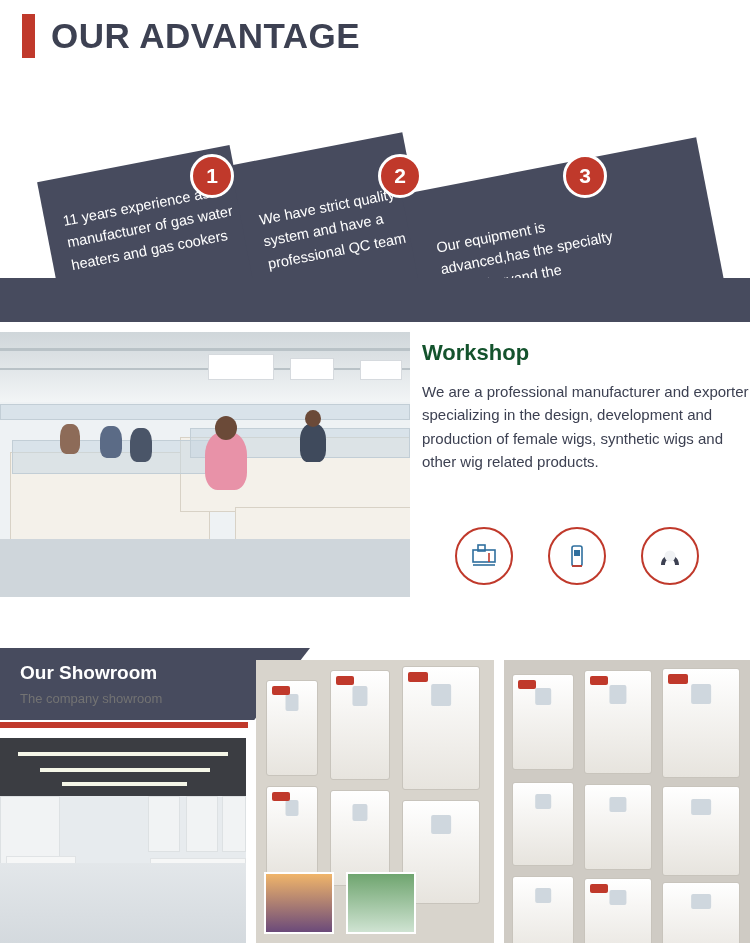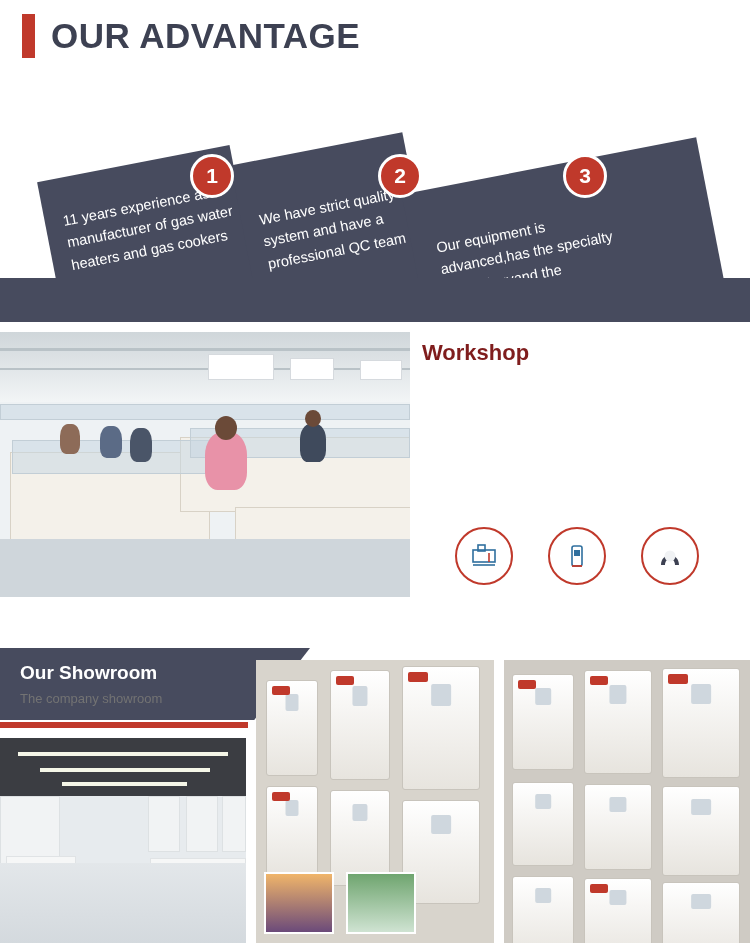--- a/index.html
+++ b/index.html
@@ -53,21 +53,21 @@
   }
 
   
   .workshop { position: absolute; left: 0; top: 332px; width: 750px; height: 265px; }
   .ws-photo {
     position: absolute; left: 0; top: 0; width: 410px; height: 265px;
     background: linear-gradient(#e9eef2, #dfe6ea);
     overflow: hidden;
   }
   .ws-right { position: absolute; left: 422px; top: 0; width: 328px; height: 265px; }
-  .ws-title { font-size: 22px; font-weight: bold; color: #7f1d1d; margin: 8px 0 14px 0; }
+  .ws-title { font-size: 22px; font-weight: bold; color: #14532d; margin: 8px 0 14px 0; }
   .ws-body { font-size: 15px; line-height: 1.55; color: #3d4152; }
   .ws-icons { position: absolute; left: 33px; top: 195px; display: flex; gap: 35px; }
   .ic {
     width: 58px; height: 58px; border-radius: 50%; background: #fff;
     border: 2px solid #c0392b; display: flex; align-items: center; justify-content: center;
   }
 
   
   .showroom { position: absolute; left: 0; top: 648px; width: 730px; height: 331px; }
   .sr-banner { position: absolute; left: 0; top: 0; width: 310px; height: 72px; }
@@ -163,20 +163,21 @@
         <div class="person" style="left:205px;top:100px;width:42px;height:58px;background:#e892a8;"></div>
         <div class="person" style="left:215px;top:84px;width:22px;height:24px;background:#6b4a38;border-radius:50%;"></div>
         <div class="person" style="left:300px;top:92px;width:26px;height:38px;background:#3f4a5c;"></div>
         <div class="person" style="left:305px;top:78px;width:16px;height:17px;background:#6b4a38;border-radius:50%;"></div>
         <div class="floor"></div>
       </div>
     </div>
 
     <div class="ws-right">
       <div class="ws-title">Workshop</div>
+      <div class="ws-body">We are a professional manufacturer and exporter specializing in the design, development and production of female wigs, synthetic wigs and other wig related products.</div>
     </div>
 
     <div class="ws-icons" style="left:455px;">
       <div class="ic">
         <svg width="30" height="30" viewBox="0 0 30 30" aria-hidden="true">
           <rect x="4" y="9" width="22" height="12" fill="none" stroke="#2f6f9e" stroke-width="1.6"></rect>
           <rect x="9" y="4" width="7" height="6" fill="none" stroke="#2f6f9e" stroke-width="1.6"></rect>
           <line x1="20" y1="12" x2="20" y2="21" stroke="#c0392b" stroke-width="1.6"></line>
           <line x1="4" y1="24" x2="26" y2="24" stroke="#2f6f9e" stroke-width="1.6"></line>
         </svg>

